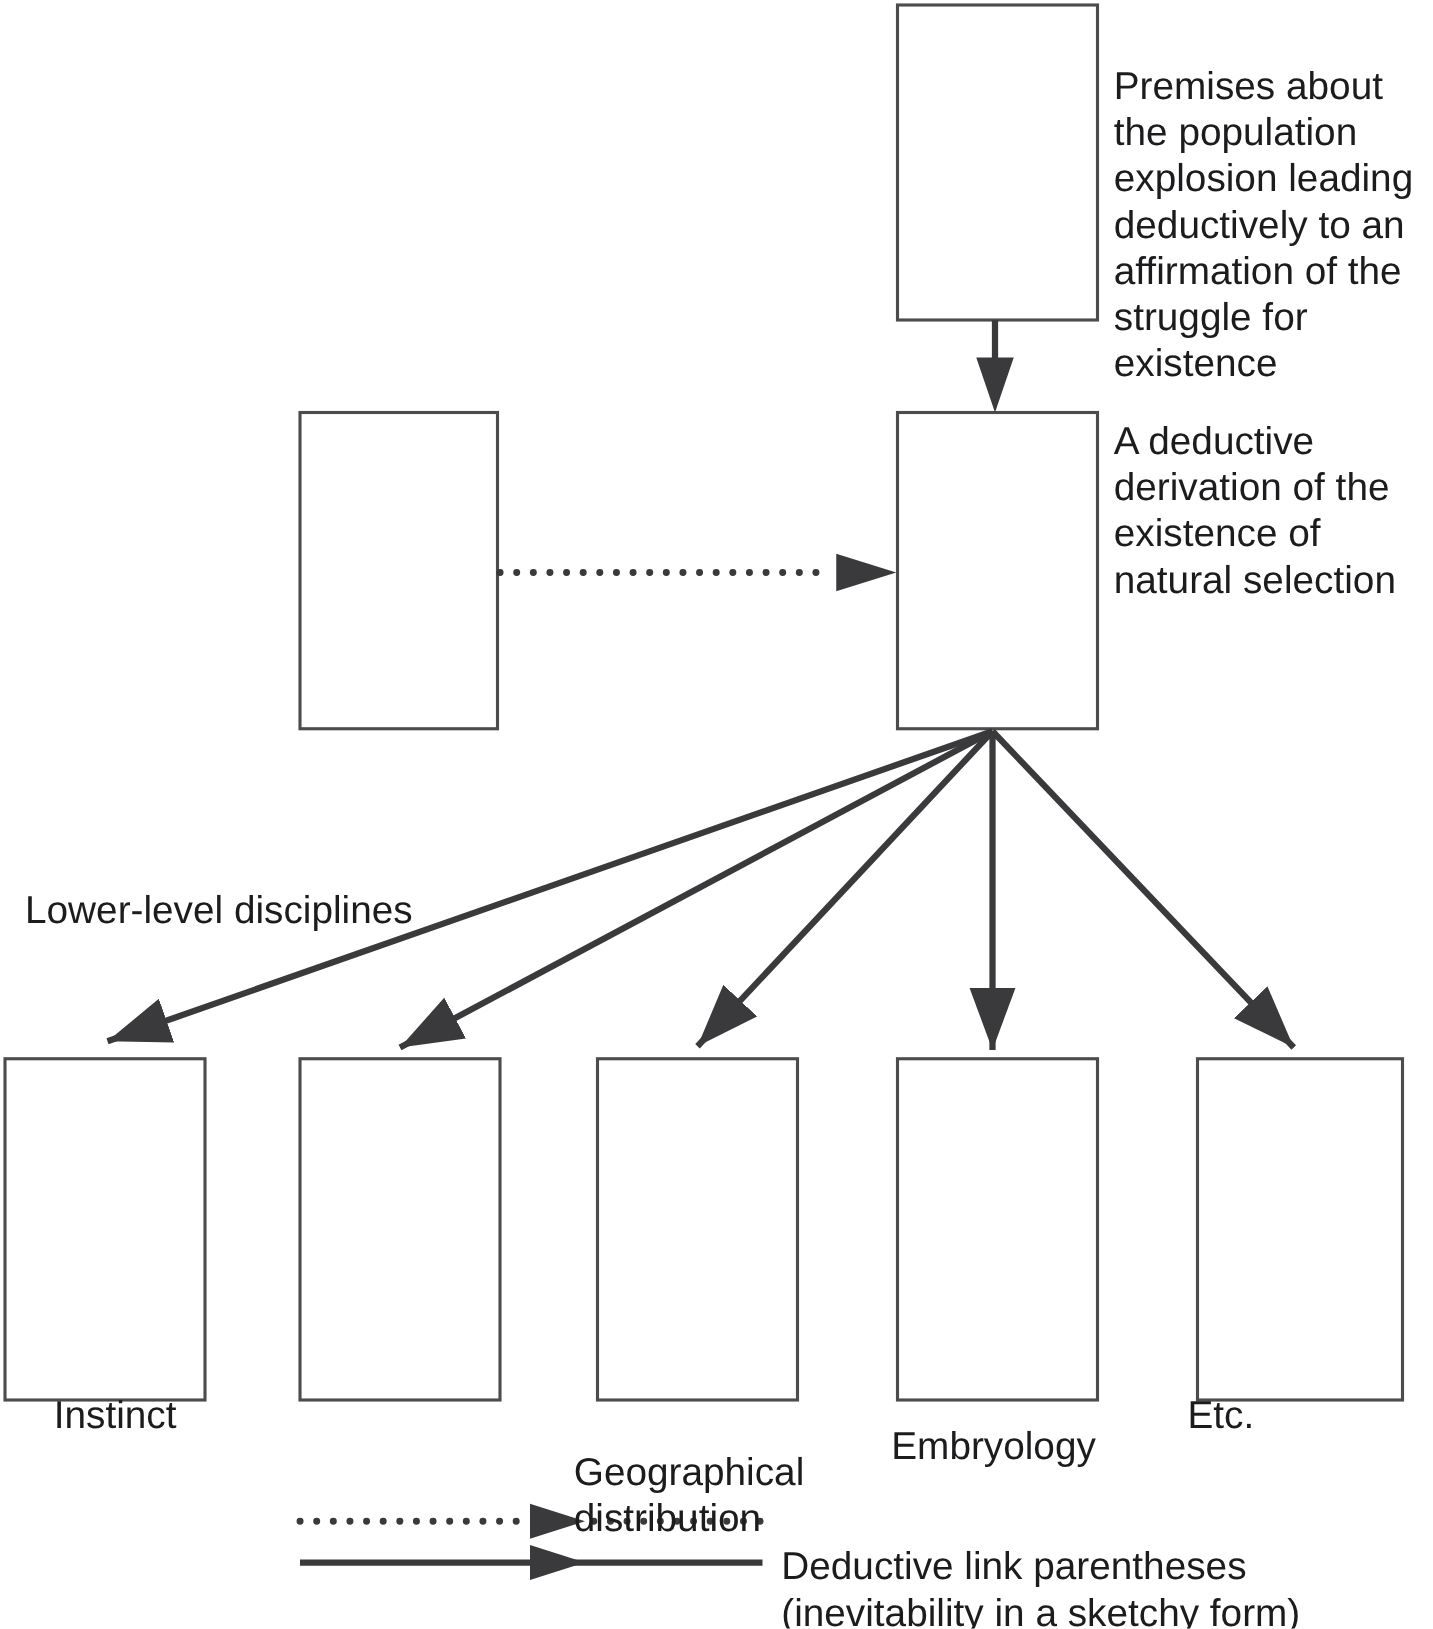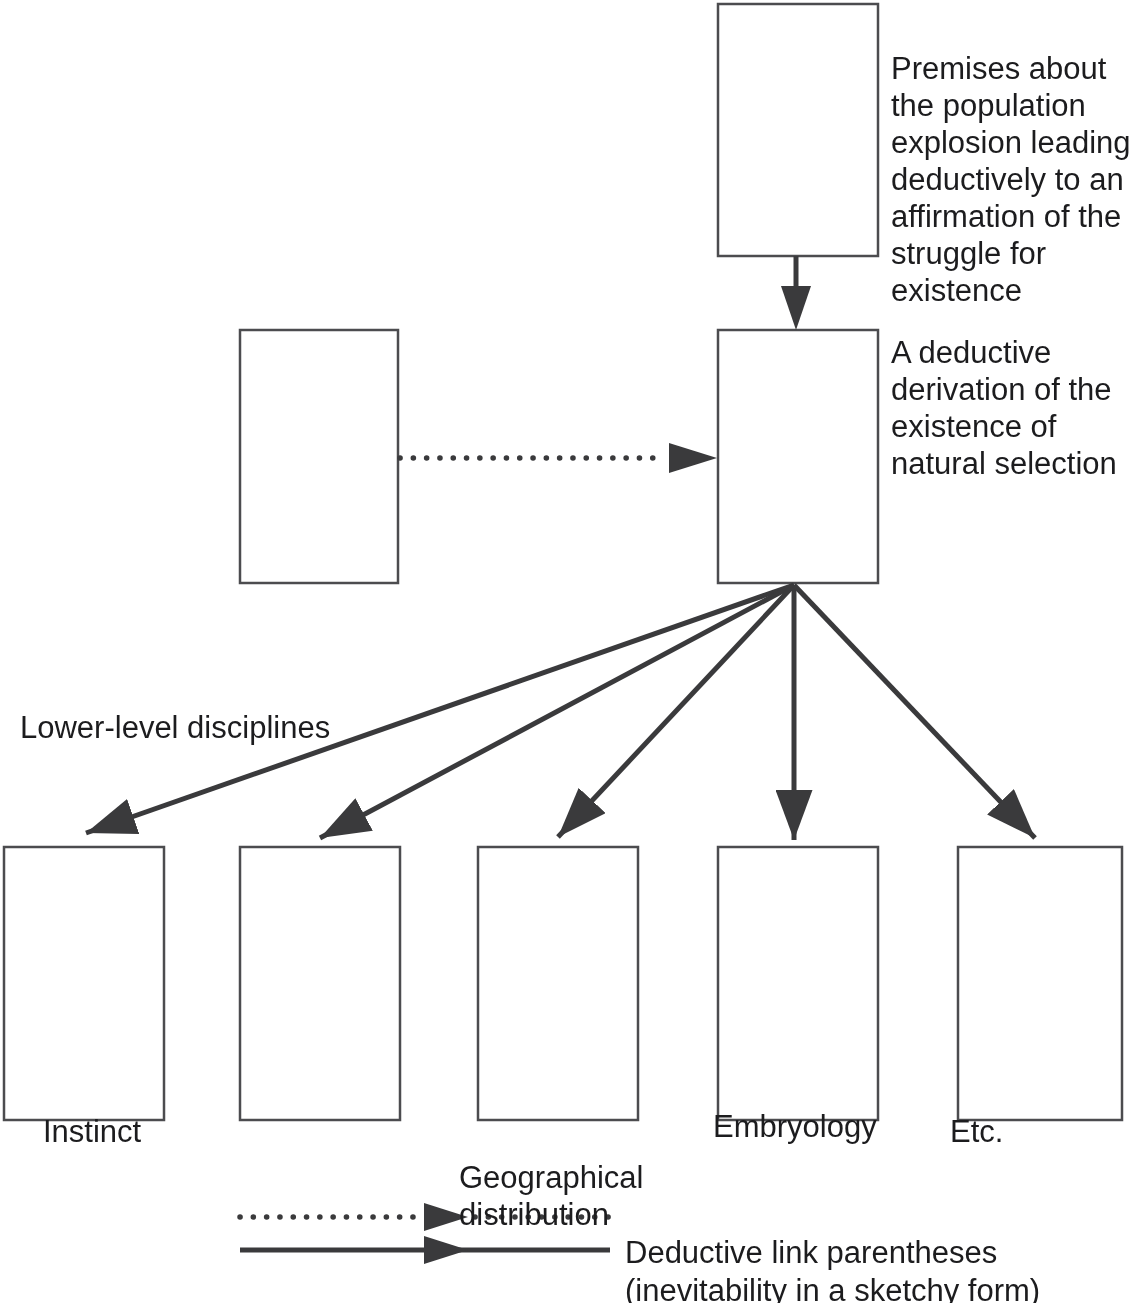--- a/index.html
+++ b/index.html
@@ -82,19 +82,19 @@
 existence</div>
   <div class="txt" style="left:891px;top:334px;width:260px;">A deductive
 derivation of the
 existence of
 natural selection</div>
   <div class="txt" style="left:20px;top:709px;width:330px;">Lower-level disciplines</div>
 
   <div class="txt" style="left:3px;top:1113px;width:200px;margin-left:40px;">Instinct</div>
   <div class="txt" style="left:459px;top:1159px;width:230px;">Geographical
 distribution</div>
-  <div class="txt" style="left:713px;top:1108px;width:220px;">Embryology</div>
+  <div class="txt" style="left:713px;top:1138px;width:220px;">Embryology</div>
   <div class="txt" style="left:950px;top:1113px;width:150px;">Etc.</div>
 
   <div class="txt legend-txt" style="left:625px;top:1234px;width:470px;">Deductive link parentheses
 (inevitability in a sketchy form)</div>
 
 </div>
 
 </body></html>

